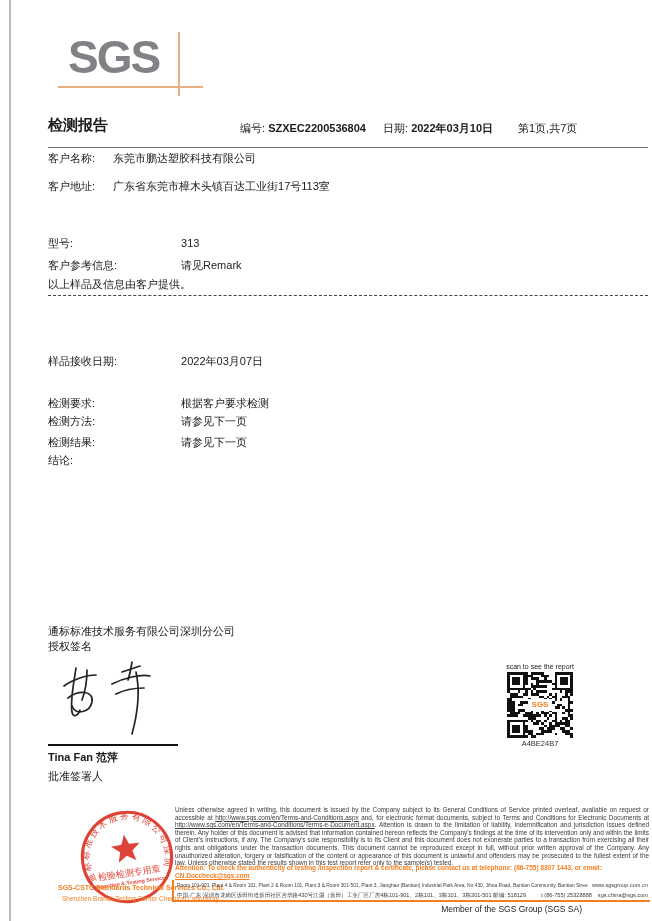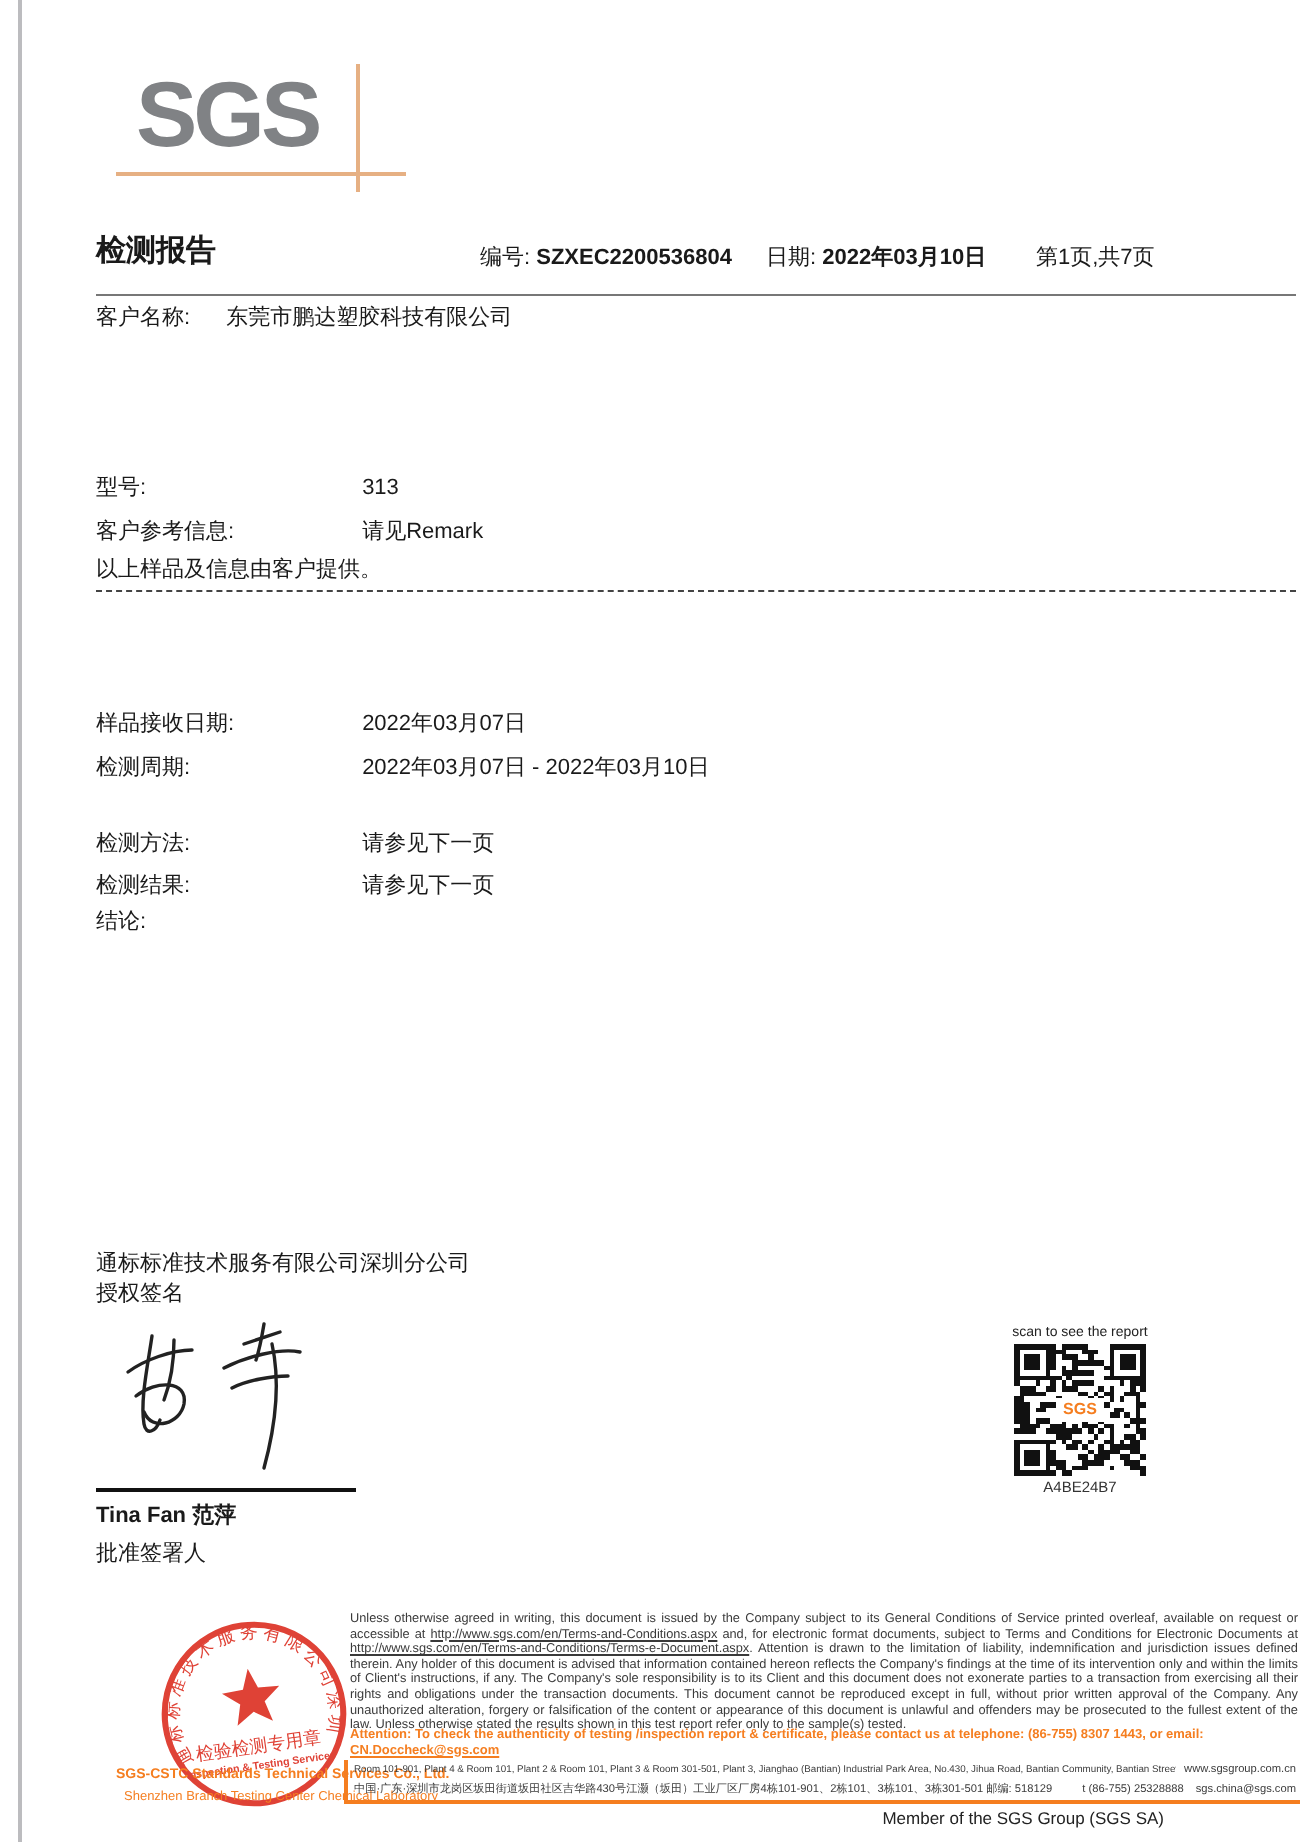--- a/index.html
+++ b/index.html
@@ -80,39 +80,43 @@
   <div class="title">检测报告</div>
   <div class="meta m-no"><span>编号:</span> <b>SZXEC2200536804</b></div>
   <div class="meta m-date"><span>日期:</span> <b>2022年03月10日</b></div>
   <div class="meta m-page">第1页,共7页</div>
   <div class="header-rule"></div>
 
   <div class="row" style="top:151px">
     <span class="lbl lbl-w1">客户名称:</span>
     <span>东莞市鹏达塑胶科技有限公司</span>
   </div>
+  <div class="row" style="top:179px">
+    <span class="lbl lbl-w1">客户地址:</span>
+    <span>广东省东莞市樟木头镇百达工业街17号113室</span>
+  </div>
   <div class="row" style="top:236px">
     <span class="lbl lbl-w2">型号:</span>
     <span>313</span>
   </div>
   <div class="row" style="top:258px">
     <span class="lbl lbl-w2">客户参考信息:</span>
     <span>请见Remark</span>
   </div>
   <div class="row" style="top:277px">以上样品及信息由客户提供。</div>
 
   <div class="dashed"></div>
 
   <div class="row" style="top:354px">
     <span class="lbl lbl-w2">样品接收日期:</span>
     <span>2022年03月07日</span>
   </div>
-  <div class="row" style="top:376px">
-    <span class="lbl lbl-w2">检测周期:</span>
-    <span>2022年03月07日 - 2022年03月10日</span>
+  <div class="row" style="top:396px">
+    <span class="lbl lbl-w2">检测要求:</span>
+    <span>根据客户要求检测</span>
   </div>
   <div class="row" style="top:414px">
     <span class="lbl lbl-w2">检测方法:</span>
     <span>请参见下一页</span>
   </div>
   <div class="row" style="top:435px">
     <span class="lbl lbl-w2">检测结果:</span>
     <span>请参见下一页</span>
   </div>
   <div class="row" style="top:453px">结论:</div>

